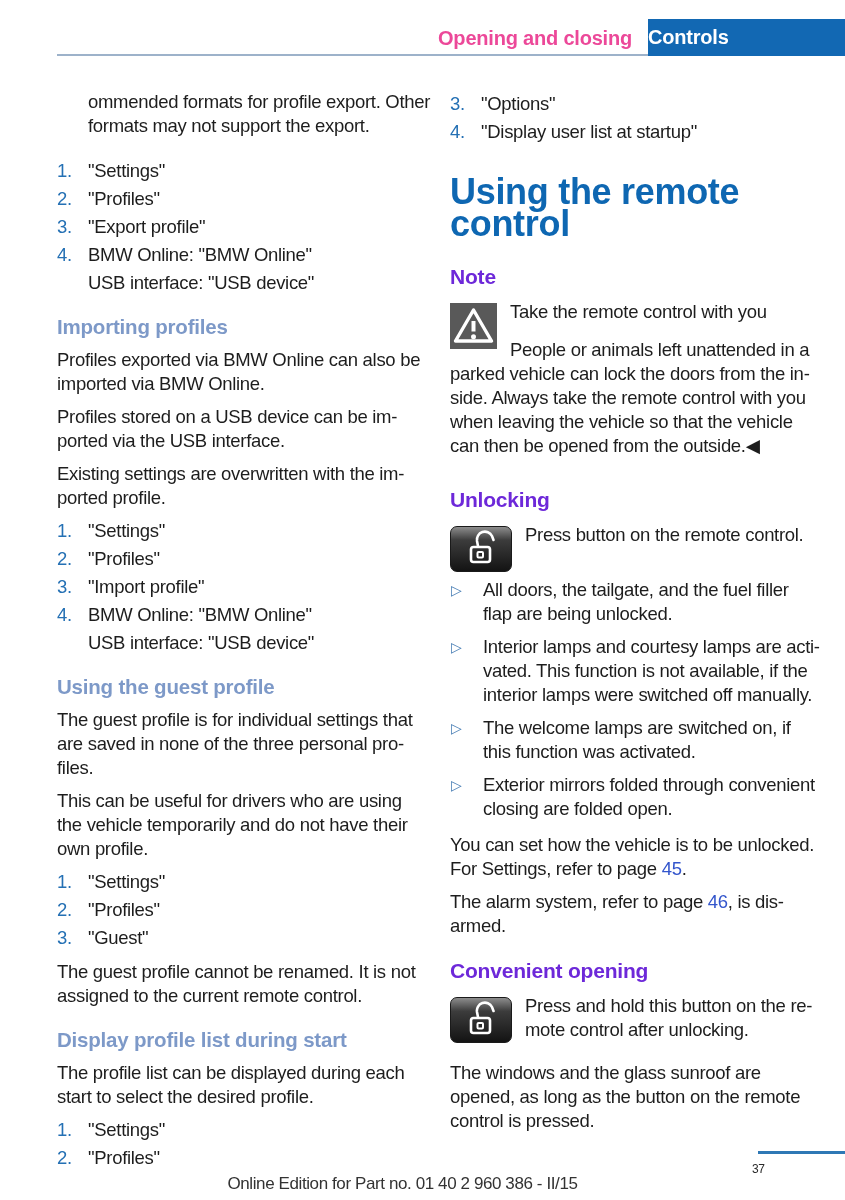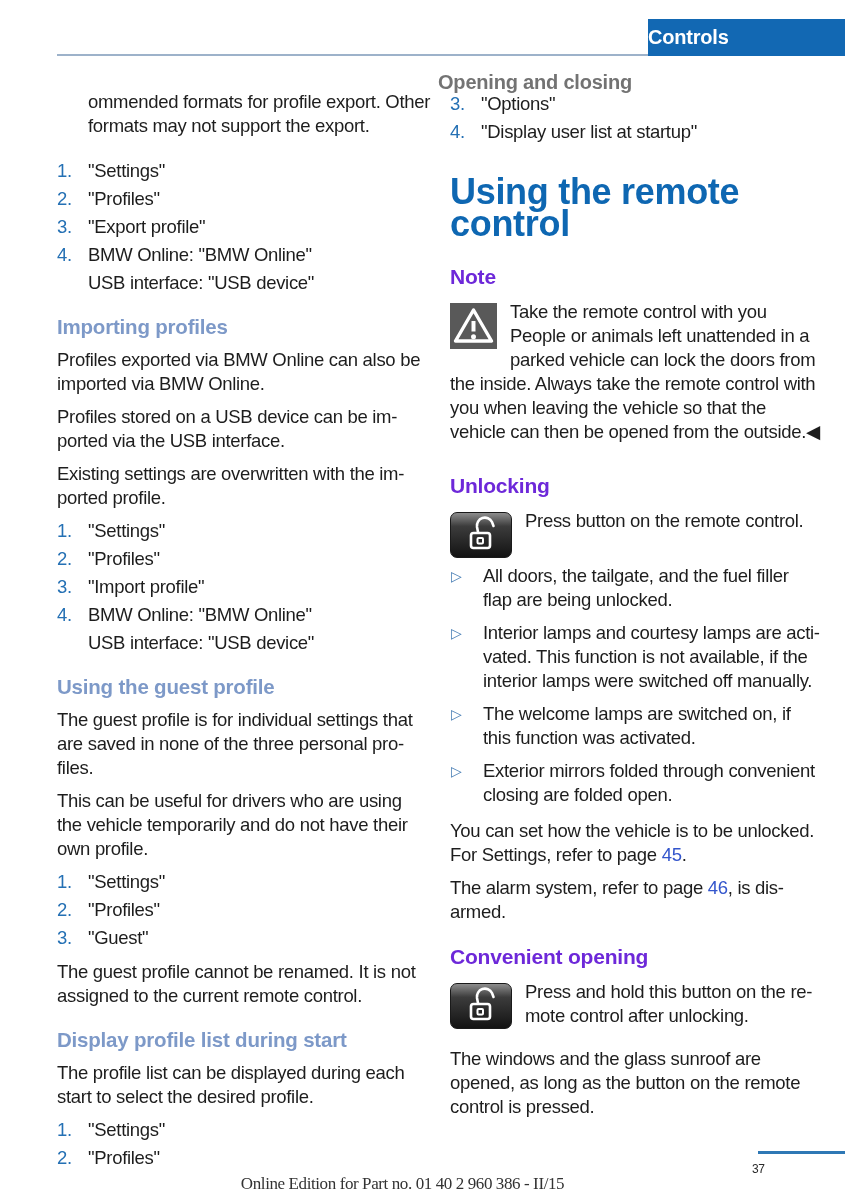--- a/index.html
+++ b/index.html
@@ -5,23 +5,22 @@
   html,body{margin:0;padding:0;}
   body{
     width:845px;height:1200px;position:relative;overflow:hidden;
     background:#ffffff;color:#1d1d1d;
     font-family:"Liberation Sans",sans-serif;
     font-size:18.5px;line-height:24px;letter-spacing:-0.3px;
   }
   
   .hdr-breadcrumb{
     position:absolute;top:26px;right:213px;
-    color:#737373;font-weight:bold;font-size:20px;letter-spacing:-0.2px;
+    color:#ec4899;font-weight:bold;font-size:20px;letter-spacing:-0.2px;
     white-space:nowrap;
-    margin-top:44px;
   }
   .hdr-tab{
     position:absolute;top:19px;left:648px;right:0;height:37px;
     background:#1268b3;color:#ffffff;font-weight:bold;font-size:20px;
     line-height:37px;box-sizing:border-box;letter-spacing:-0.2px;
   }
   .hdr-rule{
     position:absolute;top:54px;left:57px;width:591px;height:2px;background:#9db2ca;
   }
   
@@ -58,21 +57,21 @@
   .icon-unlock{
     width:62px;height:46px;border-radius:7px;float:left;margin:3px 13px 6px 0;
     background:linear-gradient(180deg,#8d8d8d 0%,#3c3c3c 30%,#131313 100%);
     border:1px solid #1a1a1a;box-sizing:border-box;
   }
   .clear{clear:both;}
   .pageref{color:#3355cc;text-decoration:none;cursor:pointer;}
   
   .footer-edition{
     position:absolute;top:1172px;left:0;right:40px;text-align:center;
-    color:#333;font-size:17px;letter-spacing:-0.4px;font-family:Liberation Serif, serif;
+    color:#333;font-size:17px;letter-spacing:-0.4px;
   }
   .pagenum-rule{position:absolute;top:1151px;left:758px;right:0;height:3px;background:#2e78b5;}
   .pagenum{position:absolute;top:1157px;left:752px;font-size:12px;color:#2b2b2b;}
 </style>
 </head>
 <body>
 
 <div class="hdr-breadcrumb">Opening and closing</div>
 <div class="hdr-tab">Controls</div>
 <div class="hdr-rule"></div>
@@ -182,21 +181,21 @@
 
   <div class="h-sub" style="margin-top:0">Note</div>
   <div>
     <span class="icon-warning">
       <svg width="47" height="46" viewBox="0 0 47 46">
         <path d="M23.5 7 L41.5 38 L5.5 38 Z" fill="none" stroke="#ffffff" stroke-width="3.4" stroke-linejoin="round"></path>
         <line x1="23.5" y1="18" x2="23.5" y2="28.5" stroke="#ffffff" stroke-width="4" stroke-linecap="butt"></line>
         <circle cx="23.5" cy="33.8" r="2.5" fill="#ffffff"></circle>
       </svg>
     </span>
-    <p style="margin-bottom:0">Take the remote control with you</p>
+    <p style="margin-bottom:14px">Take the remote control with you</p>
     <p>People or animals left unattended in a parked vehicle can lock the doors from the in­side. Always take the remote control with you when leaving the vehicle so that the vehicle can then be opened from the outside.◀</p>
     <div class="clear"></div>
   </div>
 
   <div class="h-sub">Unlocking</div>
   <div>
     <span class="icon-unlock">
       <svg width="60" height="44" viewBox="0 0 60 44">
         <rect x="20" y="20" width="19" height="15" rx="2.5" fill="none" stroke="#ffffff" stroke-width="2.6"></rect>
         <rect x="26.5" y="25" width="5.5" height="5.5" rx="1" fill="none" stroke="#ffffff" stroke-width="2"></rect>

